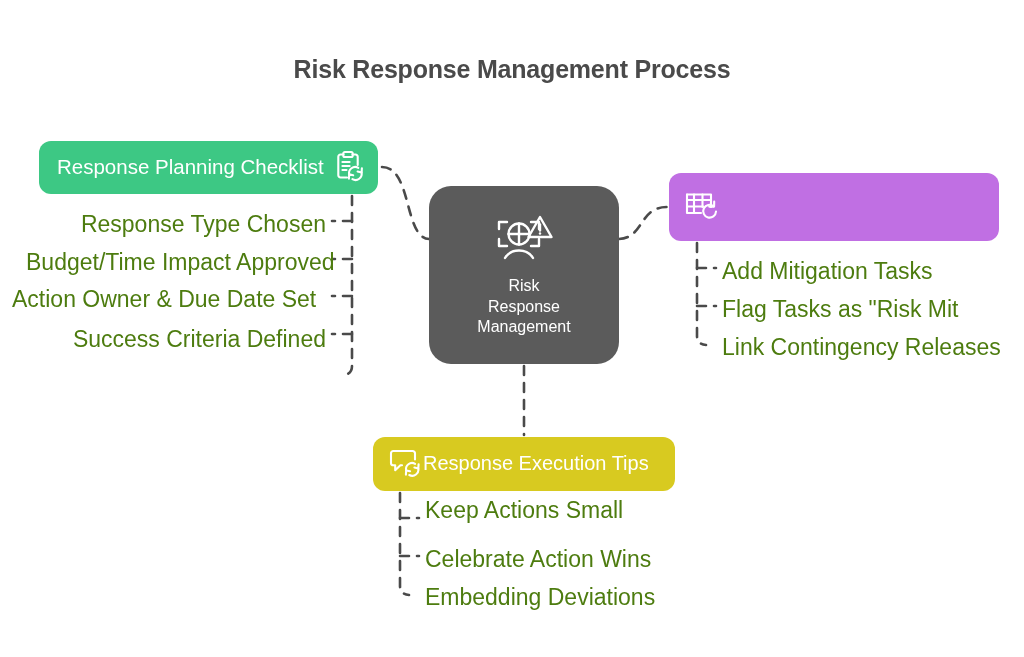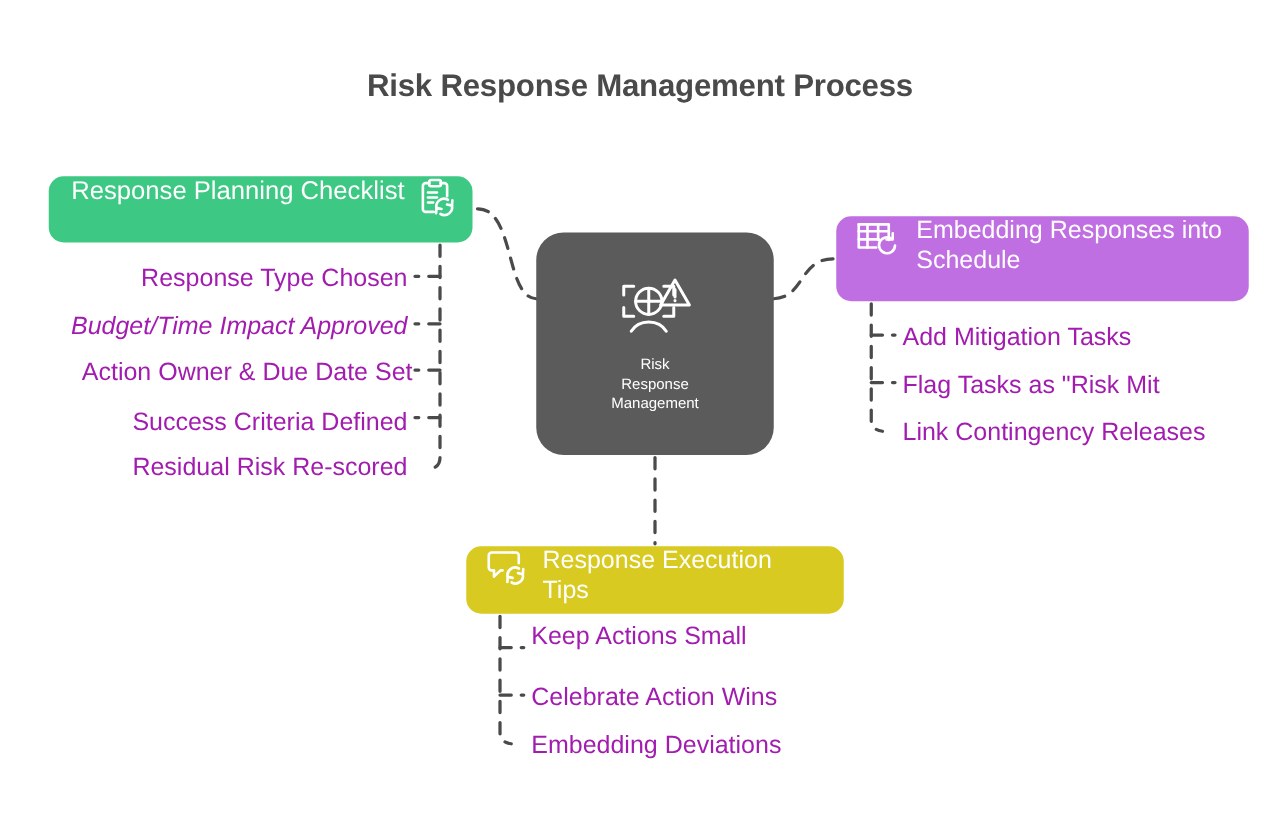--- a/index.html
+++ b/index.html
@@ -39,20 +39,21 @@
     font-size: 25px;
     font-weight: bold;
     color: #4a4a4a;
     letter-spacing: -0.2px;
   }
 
   
   .node {
     position: absolute;
     display: flex;
+    align-items: center;
     border-radius: 12px;
     box-sizing: border-box;
     color: #ffffff;
   }
   .node-label {
     font-size: 20px;
     color: #ffffff;
     line-height: 1.18;
     white-space: pre-line;
   }
@@ -85,50 +86,49 @@
   }
 
   
   #node-yellow {
     left: 373px;
     top: 437px;
     width: 302px;
     height: 54px;
     background: #d8ca20;
     padding: 0 16px 0 14px;
-    gap: 11px;
   }
 
   
   #node-center {
     left: 429px;
     top: 186px;
     width: 190px;
     height: 178px;
     background: #5b5b5b;
     border-radius: 22px;
     flex-direction: column;
     justify-content: center;
     align-items: center;
     gap: 2px;
   }
   #node-center .center-label {
-    font-size: 12px;
+    font-size: 16px;
     color: #ffffff;
     text-align: center;
     line-height: 1.29;
     white-space: pre-line;
     margin-top: 6px;
   }
 
   
   .leaf {
     position: absolute;
-    font-size: 20px;
-    color: #a21caf;
+    font-size: 23px;
+    color: #4d7c0f;
     white-space: nowrap;
     line-height: 1;
   }
   .leaf-right-aligned { text-align: right; }
   .leaf-left-aligned  { text-align: right; }
 </style>
 </head>
 <body>
 
 <div id="canvas">
@@ -215,45 +215,42 @@
         <path d="M4,6.5 V25 H18"></path>
         <path d="M4,12 H28"></path>
         <path d="M4,18.5 H20"></path>
         <path d="M11,6.5 V25"></path>
         <path d="M19.5,6.5 V19"></path>
 
         <path d="M33,23.5 A6.4,6.4 0 1 1 30.6,18.2"></path>
         <path d="M31.2,13.6 L31.1,18.6 L26.2,18.6"></path>
       </svg>
     </span>
-    <span class="node-label">Embedding Responses into
-Schedule</span>
   </div>
 
   <div class="node" id="node-yellow">
     <span class="node-icon">
       <svg width="36" height="32" viewBox="0 0 36 32" fill="none" stroke="#ffffff" stroke-width="2.1" stroke-linecap="round" stroke-linejoin="round">
 
         <path d="M23,5 H6.3 A2.3,2.3 0 0 0 4,7.3 V17 A2.3,2.3 0 0 0 6.3,19.3 H8.2 V24.3 L13.4,19.3 H15"></path>
         <path d="M23,5 H25.7 A2.3,2.3 0 0 1 28,7.3 V13.5"></path>
 
         <path d="M31.2,22.2 A6.1,6.1 0 0 1 22.3,29"></path>
         <path d="M19.2,24.6 A6.1,6.1 0 0 1 28.1,17.8"></path>
         <path d="M31.6,18.2 L31.3,22.4 L27.4,21.5"></path>
         <path d="M18.9,28.6 L19.2,24.4 L23.1,25.3"></path>
       </svg>
     </span>
     <span class="node-label">Response Execution Tips</span>
   </div>
 
   <div class="leaf leaf-right-aligned" style="left:26px; top:213px; width:300px;">Response Type Chosen</div>
-  <div class="leaf leaf-right-aligned" style="left:26px; top:251px; width:300px;font-style:italic;">Budget/Time Impact Approved</div>
-  <div class="leaf leaf-right-aligned" style="left:30px; top:288px; width:300px;">Action Owner &amp; Due Date Set</div>
+  <div class="leaf leaf-right-aligned" style="left:26px; top:251px; width:300px;">Budget/Time Impact Approved</div>
+  <div class="leaf leaf-right-aligned" style="left:12px; top:288px; width:300px;">Action Owner &amp; Due Date Set</div>
   <div class="leaf leaf-right-aligned" style="left:26px; top:328px; width:300px;">Success Criteria Defined</div>
-  <div class="leaf leaf-right-aligned" style="left:26px; top:364px; width:300px;">Residual Risk Re-scored</div>
 
   <div class="leaf leaf-left-aligned" style="left:722px; top:260px;">Add Mitigation Tasks</div>
   <div class="leaf leaf-left-aligned" style="left:722px; top:298px;">Flag Tasks as "Risk Mit</div>
   <div class="leaf leaf-left-aligned" style="left:722px; top:336px;">Link Contingency Releases</div>
 
   <div class="leaf leaf-left-aligned" style="left:425px; top:499px;">Keep Actions Small</div>
   <div class="leaf leaf-left-aligned" style="left:425px; top:548px;">Celebrate Action Wins</div>
   <div class="leaf leaf-left-aligned" style="left:425px; top:586px;">Embedding Deviations</div>
 
 </div>

